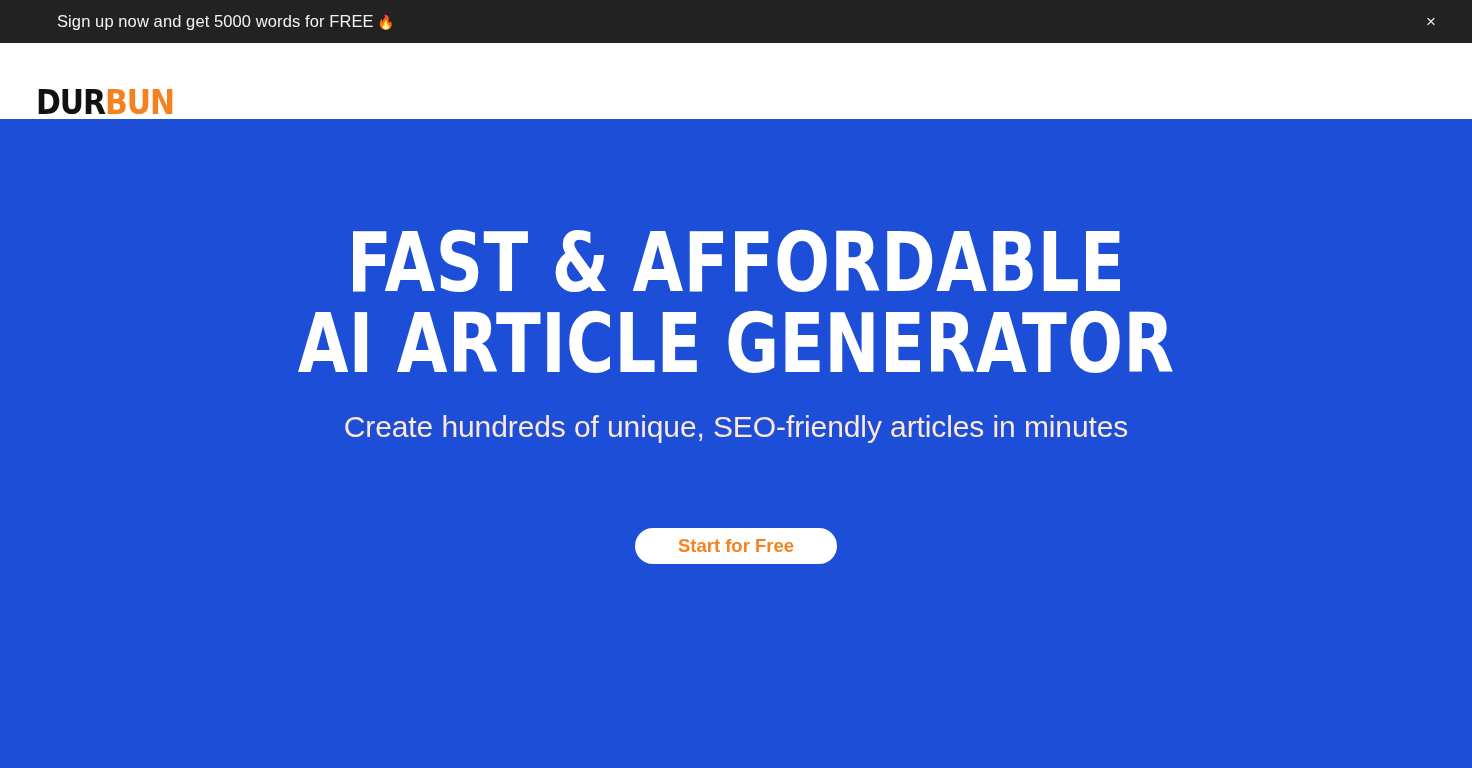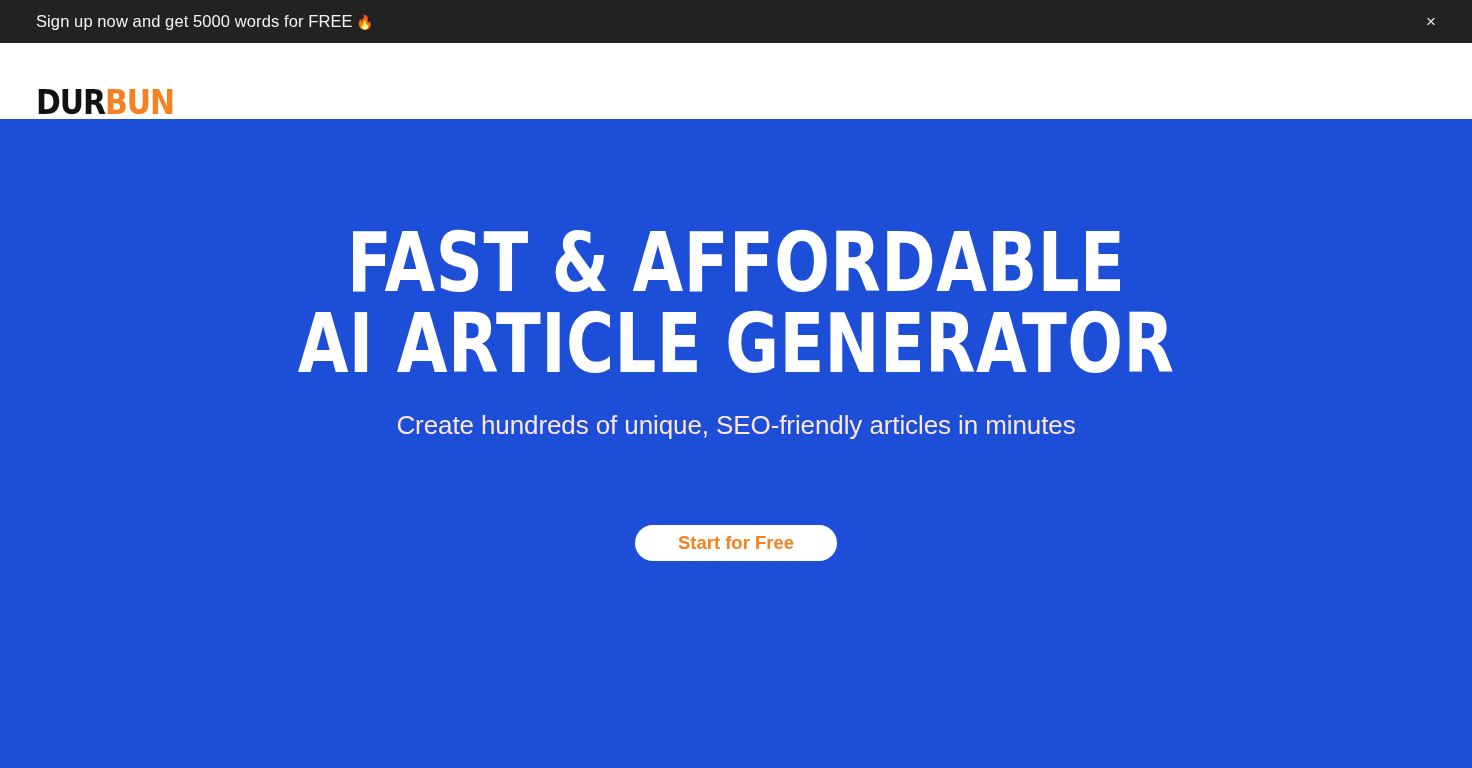--- a/index.html
+++ b/index.html
@@ -15,21 +15,21 @@
   #promo-banner {
     position: absolute;
     top: 0; left: 0;
     width: 1472px;
     height: 43px;
     background: #222222;
     display: flex;
     align-items: center;
   }
   #promo-banner .promo-text {
-    margin-left: 36px;
+    margin-left: 57px;
     color: #f2f2f2;
     font-size: 16.5px;
     letter-spacing: 0.1px;
     font-weight: 400;
     white-space: nowrap;
   }
   #promo-banner .promo-emoji {
     font-size: 14px;
     margin-left: 4px;
   }
@@ -119,21 +119,21 @@
     font-size: 82px;
     line-height: 0.99;
     letter-spacing: 0.5px;
     transform: scaleX(0.8);
   }
   #hero-title .line { display: block; white-space: nowrap; }
   #hero-subtitle {
     margin-top: 26px;
     text-align: center;
     color: #fde7d6;
-    font-size: 26px;
+    font-size: 30px;
     font-weight: 400;
     letter-spacing: -0.1px;
   }
   #hero-cta-wrap {
     margin-top: 84px;
     display: flex;
     justify-content: center;
   }
   #start-free-button {
     background: #ffffff;

